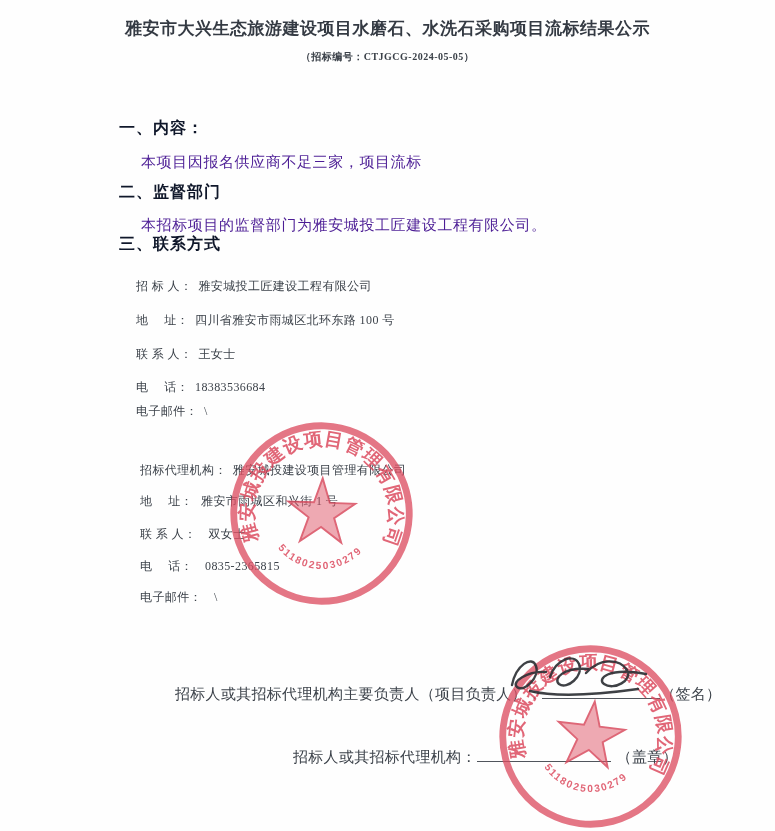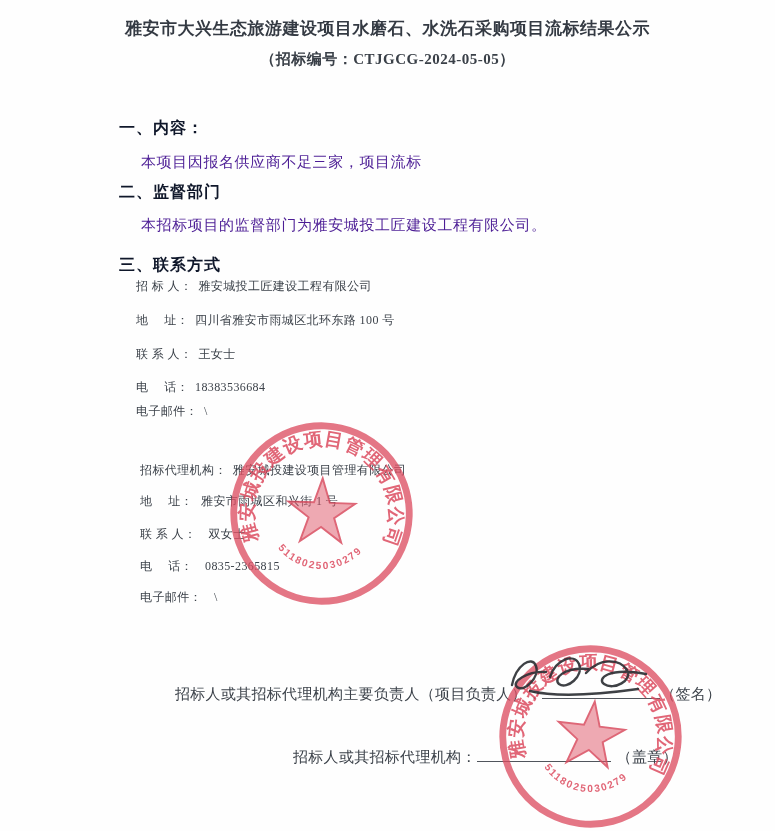--- a/index.html
+++ b/index.html
@@ -16,21 +16,21 @@
   .abs { position:absolute; white-space:nowrap; }
   .doc-title {
     left:0; right:0; top:17px;
     text-align:center;
     font-size:17px; font-weight:bold; color:#343a43;
     letter-spacing:0.5px;
   }
   .doc-subtitle {
     left:0; right:0; top:50px;
     text-align:center;
-    font-size:15px; font-weight:bold; color:#3a4048;
+    font-size:10px; font-weight:bold; color:#3a4048;
     letter-spacing:0.5px;
   }
   .sec-heading {
     left:119px;
     font-size:16px; font-weight:bold; color:#0f172a;
     letter-spacing:1px;
   }
   .sec-body {
     left:141px;
     font-size:15px; color:#4c1d95;
@@ -57,21 +57,21 @@
 
   <div class="abs doc-title">雅安市大兴生态旅游建设项目水磨石、水洗石采购项目流标结果公示</div>
   <div class="abs doc-subtitle">（招标编号：CTJGCG-2024-05-05）</div>
 
   <div class="abs sec-heading" style="top:118px;">一、内容：</div>
   <div class="abs sec-body" style="top:153px;">本项目因报名供应商不足三家，项目流标</div>
 
   <div class="abs sec-heading" style="top:182px;">二、监督部门</div>
   <div class="abs sec-body" style="top:216px;">本招标项目的监督部门为雅安城投工匠建设工程有限公司。</div>
 
-  <div class="abs sec-heading" style="top:255px;">三、联系方式</div>
+  <div class="abs sec-heading" style="top:234px;">三、联系方式</div>
 
   <div class="abs contact-row" style="left:136px; top:278px;">
     <span class="lbl">招 标 人：</span><span class="val">雅安城投工匠建设工程有限公司</span>
   </div>
   <div class="abs contact-row" style="left:136px; top:312px;">
     <span class="lbl">地　 址：</span><span class="val">四川省雅安市雨城区北环东路 100 号</span>
   </div>
   <div class="abs contact-row" style="left:136px; top:346px;">
     <span class="lbl">联 系 人：</span><span class="val">王女士</span>
   </div>

